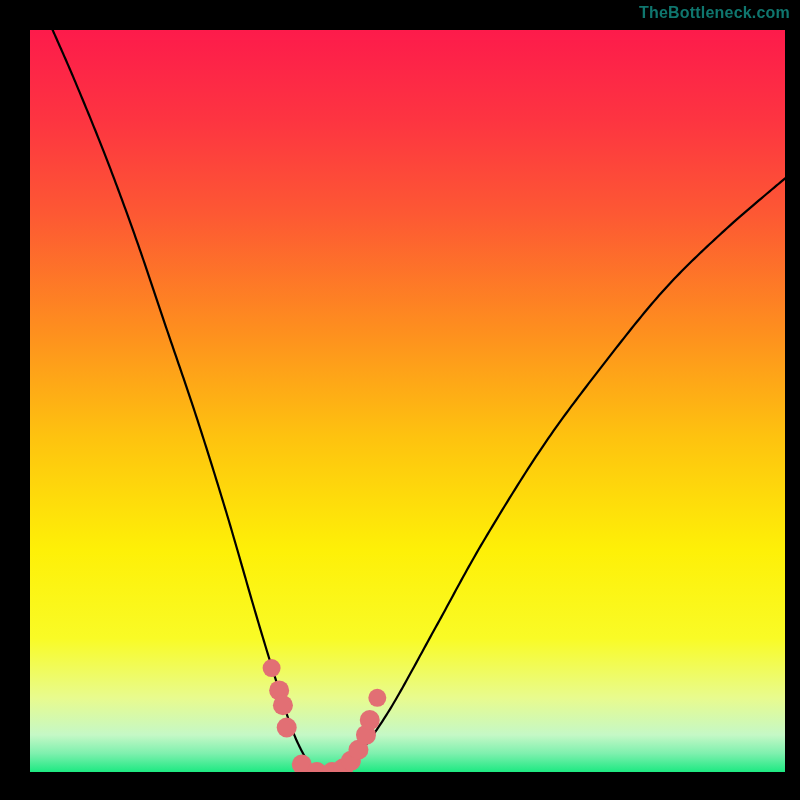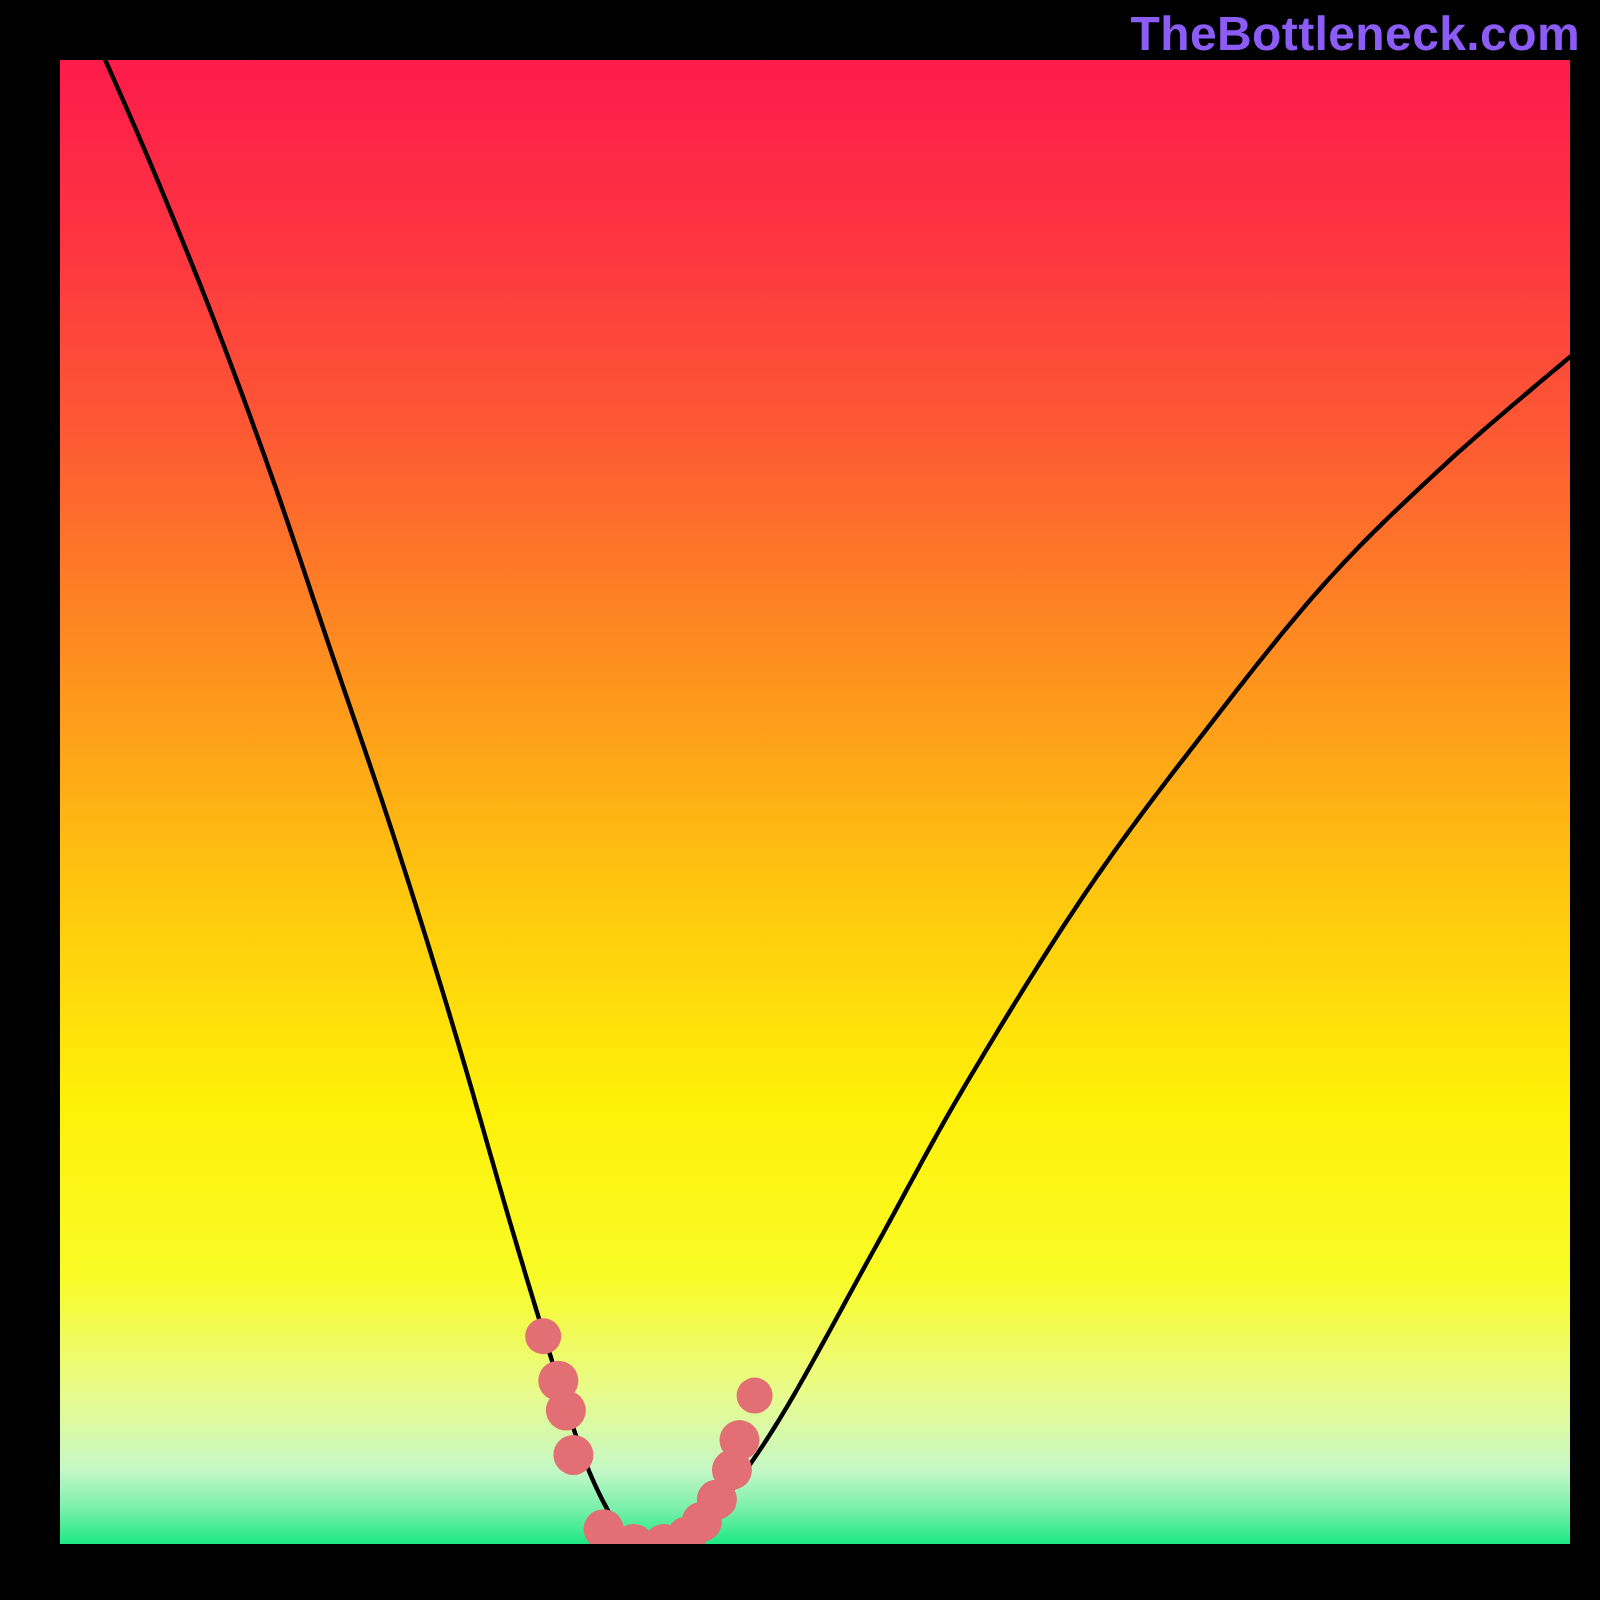--- a/index.html
+++ b/index.html
@@ -15,23 +15,23 @@
     position: absolute;
     left: 0; top: 0;
     width: 800px;
     height: 800px;
     background: #000;
   }
   .watermark {
     position: absolute;
     top: 4px;
     right: 10px;
-    font-size: 24px;
+    font-size: 16px;
     font-weight: 600;
-    color: #8b5cf6;
+    color: #0f766e;
     letter-spacing: 0.2px;
     user-select: none;
   }
   svg {
     position: absolute;
     left: 0; top: 0;
   }
 </style>
 </head>
 <body>

